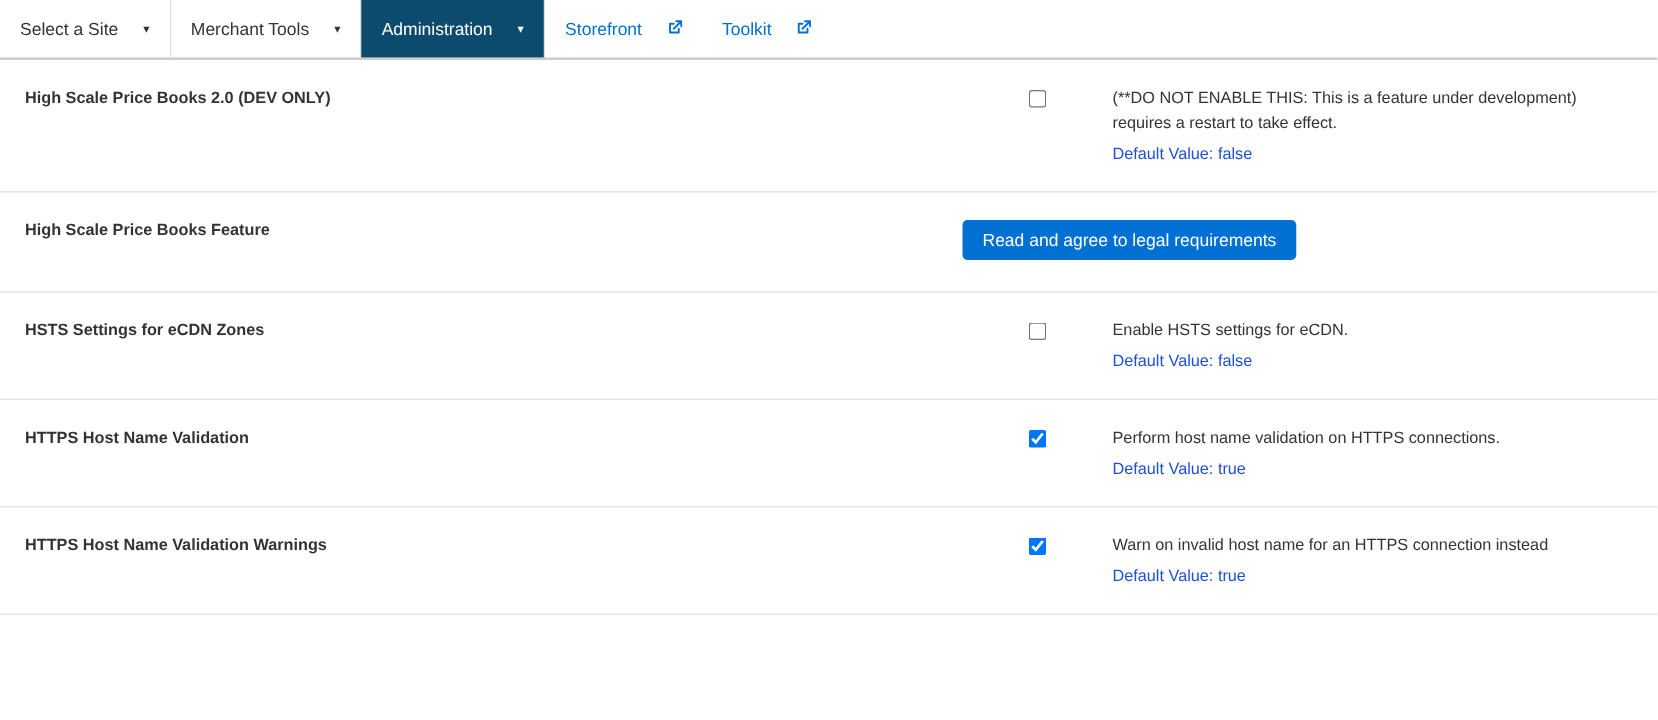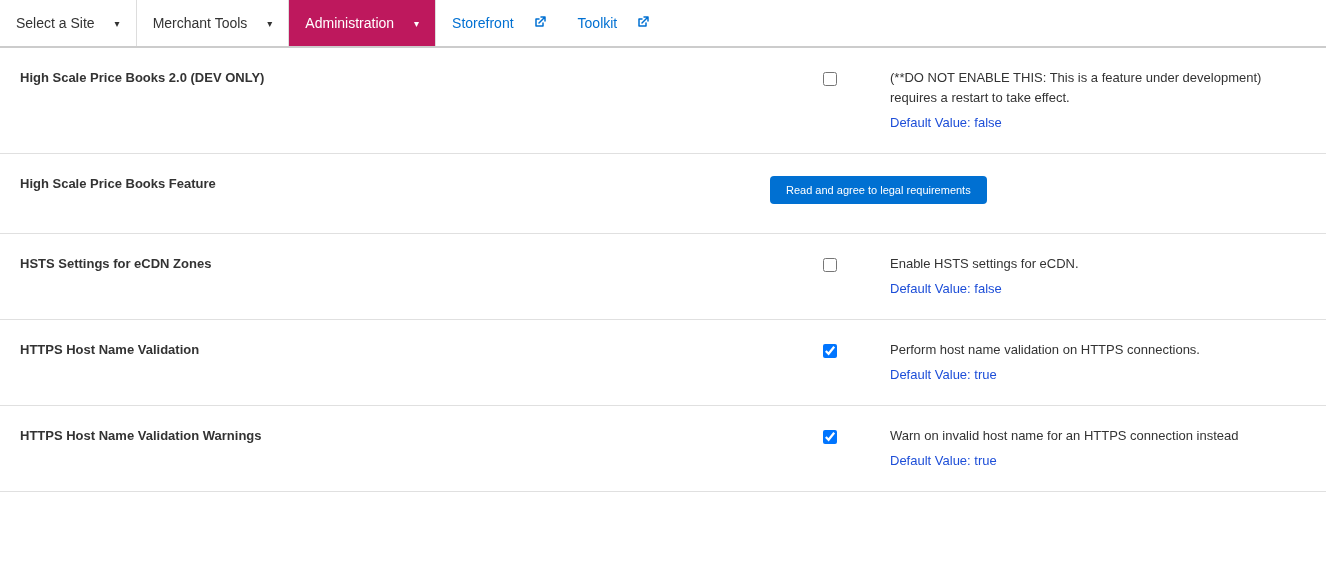--- a/index.html
+++ b/index.html
@@ -32,21 +32,21 @@
       padding: 0 16px;
       cursor: pointer;
       border-right: 1px solid #ddd;
       white-space: nowrap;
       font-size: 14px;
       gap: 20px;
       user-select: none;
     }
 
     .nav-item.active {
-      background: #be185d;
+      background: #0c4a6e;
       color: #fff;
     }
 
     .nav-item .chevron {
       font-size: 10px;
       color: inherit;
     }
 
     .nav-item.link-item {
       color: #0070d2;
@@ -97,21 +97,21 @@
     }
 
     
     .legal-btn {
       background: #0070d2;
       color: #fff;
       border: none;
       padding: 8px 16px;
       border-radius: 4px;
       cursor: pointer;
-      font-size: 11px;
+      font-size: 14px;
       white-space: nowrap;
     }
 
     input[type="checkbox"] {
       width: 14px;
       height: 14px;
       cursor: pointer;
     }
   </style>
 </head>

